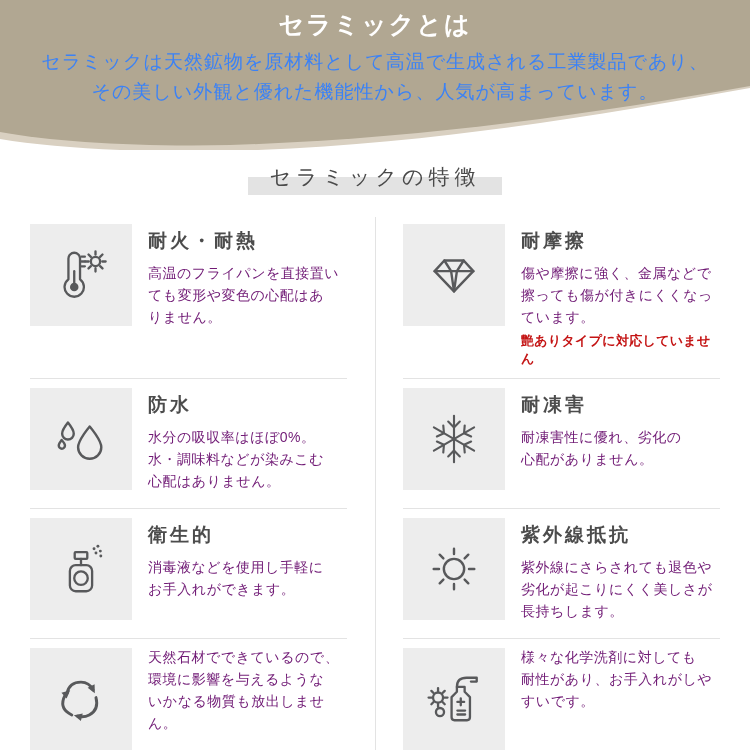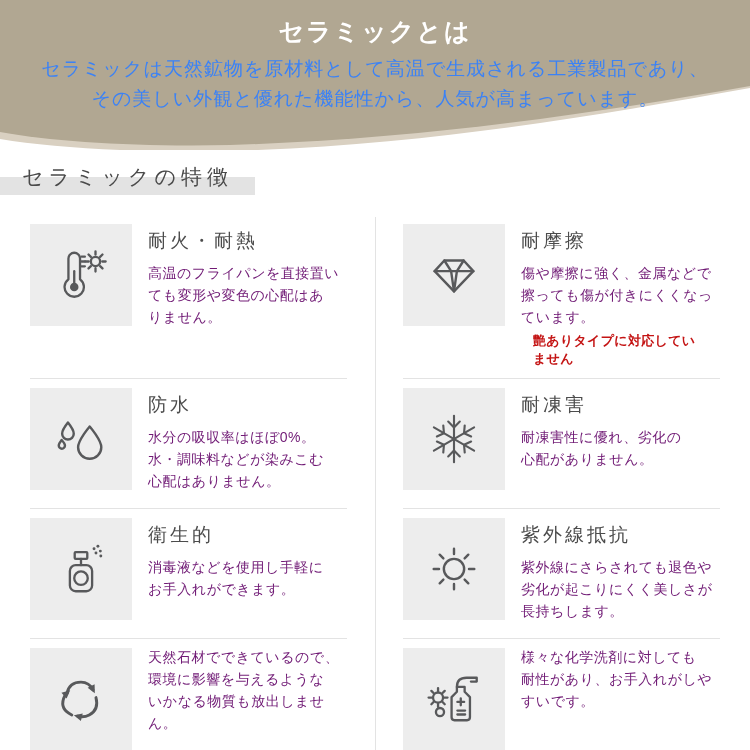--- a/index.html
+++ b/index.html
@@ -3,40 +3,40 @@
 <meta charset="utf-8">
 <style>
   html,body{margin:0;padding:0}
   body{
     width:750px;height:750px;overflow:hidden;background:#fff;
     font-family:"Liberation Sans","DejaVu Sans",sans-serif;
   }
   
   .hero{position:relative;height:150px}
   .hero svg{position:absolute;left:0;top:0;display:block}
-  .hero-text{position:relative;text-align:center;padding-top:15px}
+  .hero-text{position:relative;text-align:center;padding-top:8px}
   .hero-title{color:#fff;font-size:25px;font-weight:bold;letter-spacing:2px;margin:0}
   .hero-desc{color:#3b82f6;font-size:19px;font-weight:normal;line-height:30px;letter-spacing:1px;margin:6px 0 0;white-space:pre-line}
   
-  .section-heading{text-align:left;margin:13px 0 0}
+  .section-heading{text-align:center;margin:13px 12px 0}
   .section-heading span{
     display:inline-block;font-size:21px;color:#4a4a4a;letter-spacing:5px;
     padding:0 22px 4px;
     background:linear-gradient(to bottom,transparent 45%,var(--heading-highlight,#e3e3e3) 45%);
   }
   
   .features{margin:20px 30px 0;display:grid;grid-template-columns:1fr 1fr;column-gap:56px;position:relative}
   .features::before{content:"";position:absolute;left:calc(50% - .5px);top:2px;bottom:16px;width:1px;background:var(--divider,#e3e3e3)}
   .feature{display:flex;gap:16px;padding:8px 0 10px;border-bottom:1px solid var(--divider,#e3e3e3);min-height:130px;box-sizing:border-box}
   .icon-box{width:102px;height:102px;background:var(--icon-box-bg,#ededed);flex:0 0 auto;display:flex;align-items:center;justify-content:center;color:#58595b;margin-top:1px}
   .icon-box svg{display:block}
   .feature-body{flex:1;min-width:0}
-  .feature-title{font-size:19px;color:#4c4c4c;font-weight:normal;letter-spacing:3px;margin:5px 0 9px}
+  .feature-title{font-size:19px;color:#4c4c4c;font-weight:bold;letter-spacing:3px;margin:5px 0 9px}
   .feature-desc{font-size:14px;color:#701a75;letter-spacing:.5px;line-height:1.56;margin:0;white-space:pre-line}
-  .feature-note{font-size:13px;color:var(--note-red,#c41414);font-weight:bold;letter-spacing:.3px;margin:4px 12px 0}
+  .feature-note{font-size:13px;color:var(--note-red,#c41414);font-weight:bold;letter-spacing:.3px;margin:4px 0 0}
 </style>
 </head>
 <body>
 
 <header class="hero">
   <svg width="750" height="150" viewBox="0 0 750 150" preserveAspectRatio="none">
     <path d="M0,0 H750 V88 C600,115 430,145 230,151 C140,153 55,148 0,139 Z" fill="var(--header-accent,#d9d0c1)"></path>
     <path d="M0,0 H750 V86 C600,112 430,139 230,145 C140,147 55,142 0,132 Z" fill="var(--header-bg,#b1a792)"></path>
   </svg>
   <div class="hero-text">

